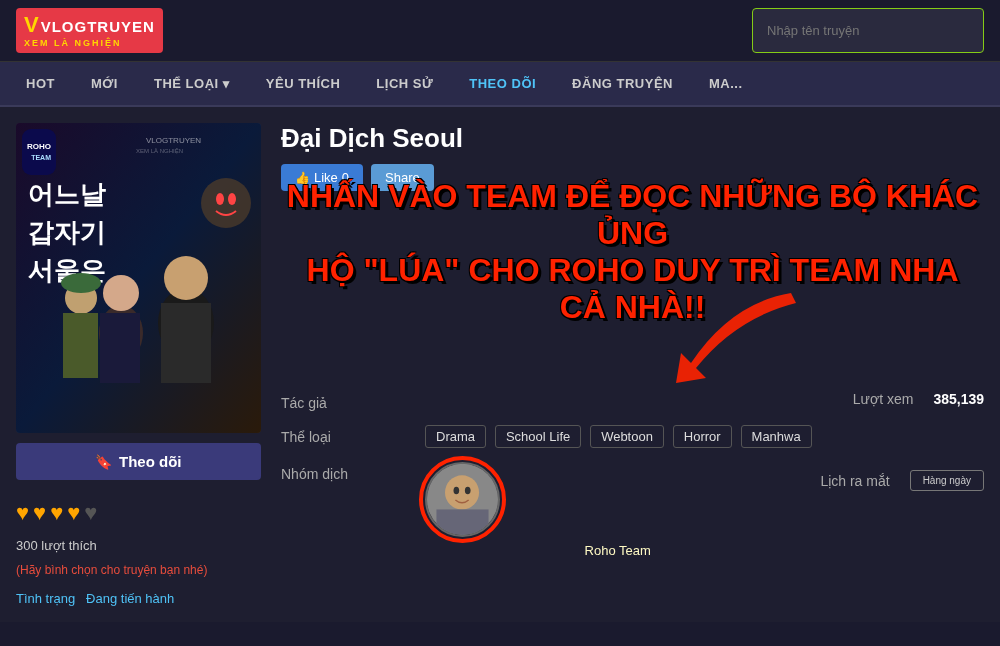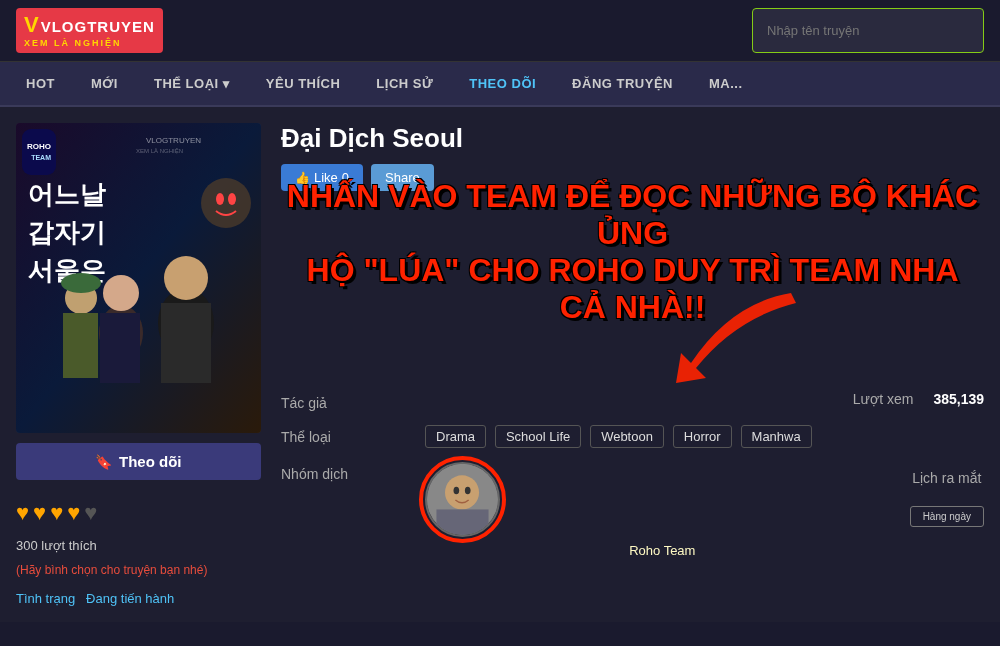--- a/index.html
+++ b/index.html
@@ -458,21 +458,21 @@
                     <rect x="10" y="48" width="55" height="30" fill="#667"></rect>
                   </svg>
                 </div>
               </div>
 
               <div style="position:absolute; top:-6px; left:-6px; width:87px; height:87px; border:4px solid #ff2200; border-radius:50%; pointer-events:none;"></div>
             </div>
           </div>
           <div class="team-name" style="margin-top:6px; margin-left:6px;">Roho Team</div>
         </div>
-        <div class="info-right" style="align-items:center; margin-top:8px;flex-direction:column;">
+        <div class="info-right" style="align-items:center; margin-top:8px;">
           <span class="luot-xem-label">Lịch ra mắt</span>
           <span class="hang-ngay-badge">Hàng ngày</span>
         </div>
       </div>
     </div>
 
     <svg class="svg-arrow" width="180" height="130" viewBox="0 0 180 130">
       <path d="M160 10 Q100 20 60 80 L50 70 L45 100 L75 95 L65 85 Q105 35 165 20 Z" fill="#ff2200" opacity="0.9"></path>
     </svg>
 

